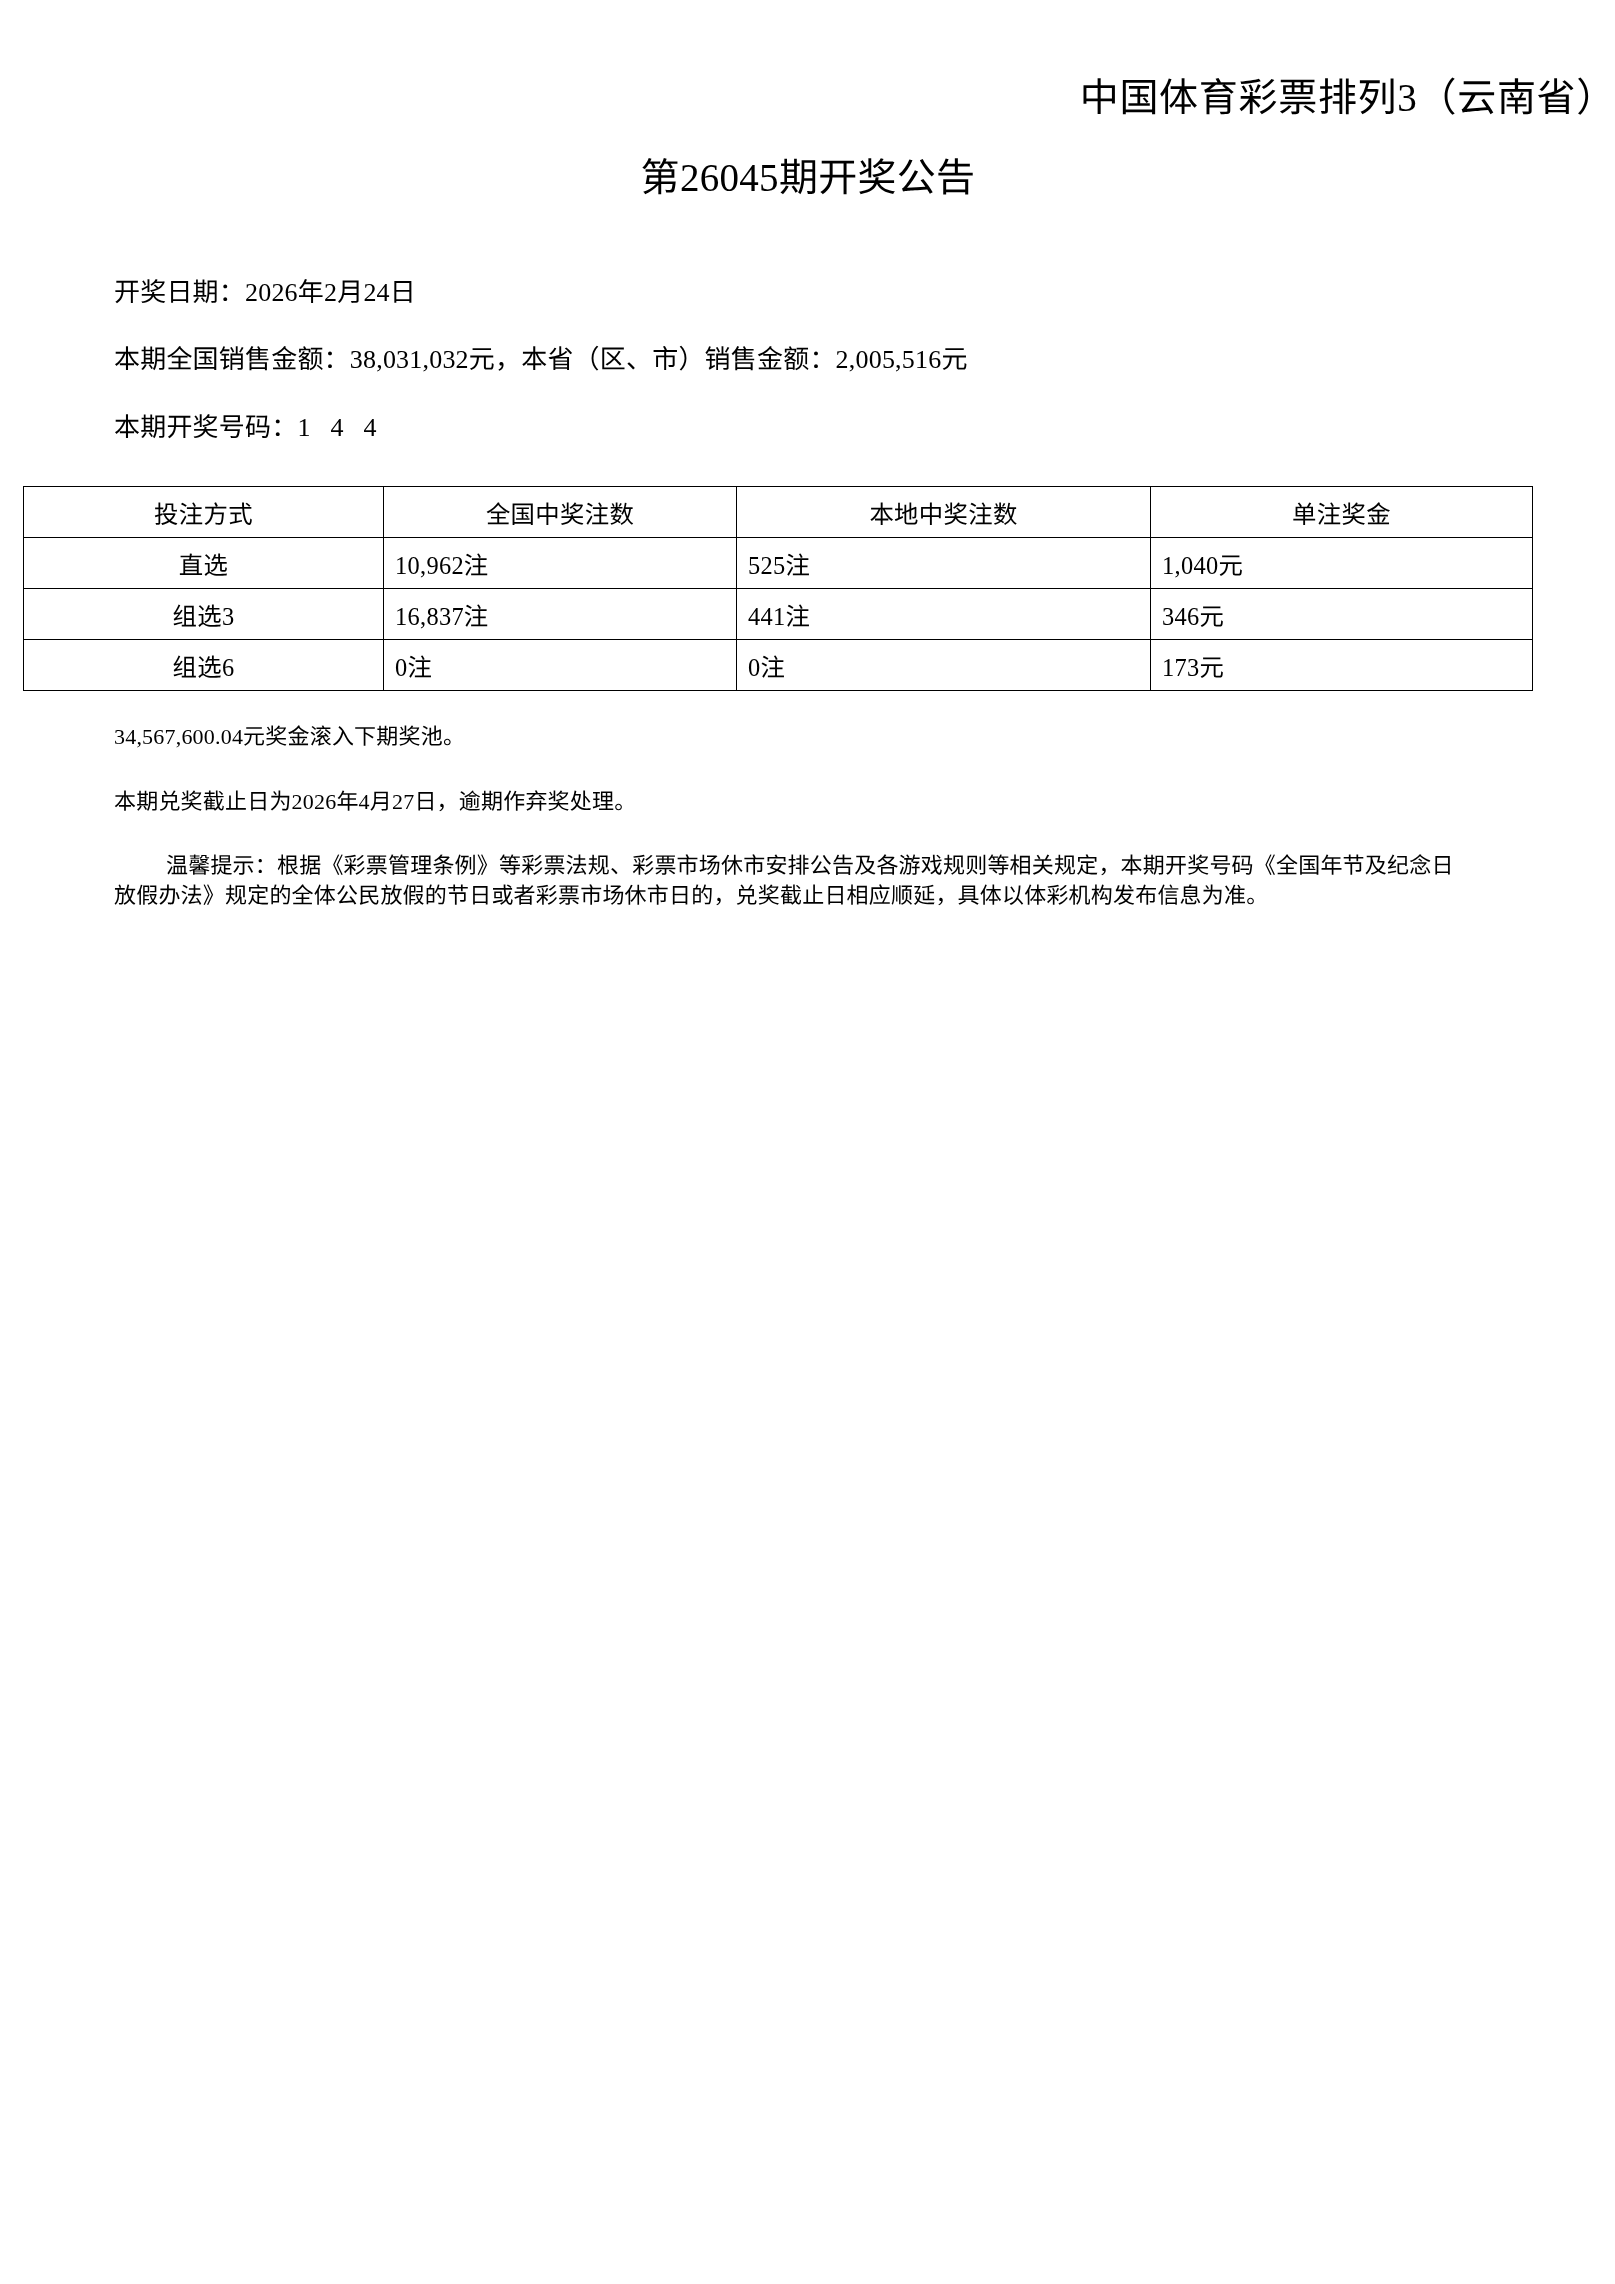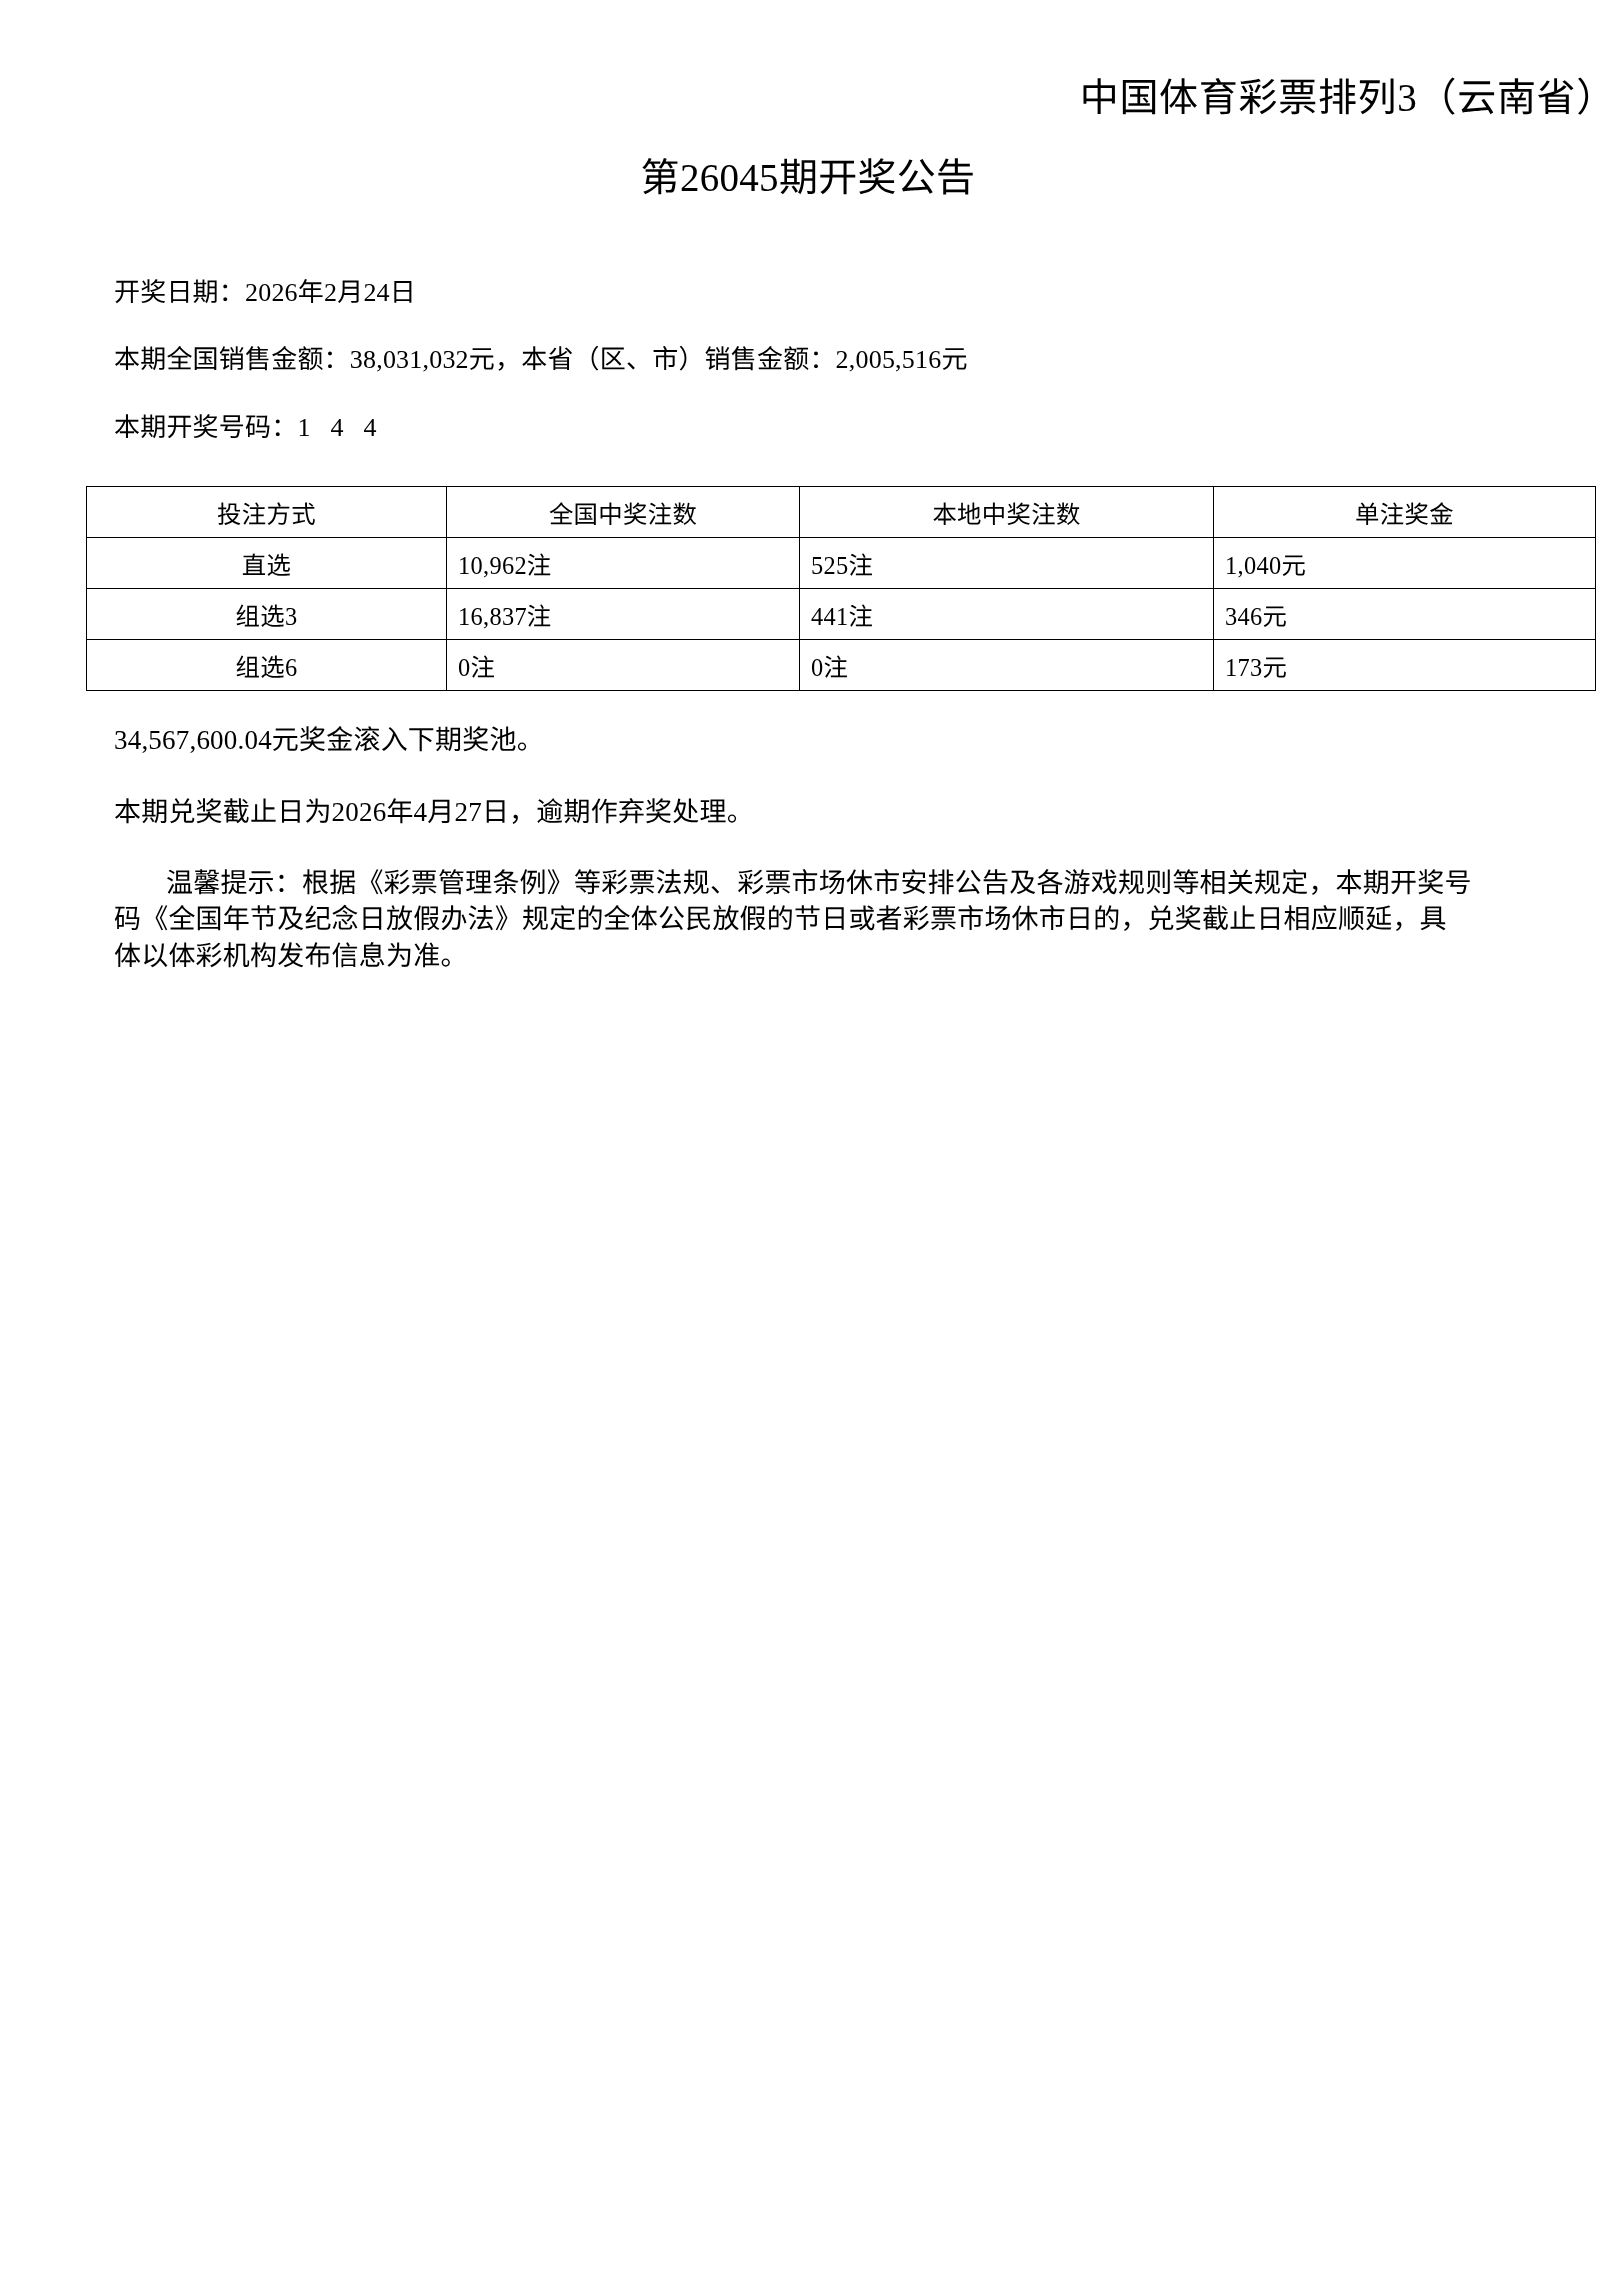--- a/index.html
+++ b/index.html
@@ -48,21 +48,21 @@
     margin-top: 20px;
   }
   .info-line.last {
     margin-bottom: 0;
   }
   .numbers {
     letter-spacing: 6.8px;
   }
   .table-wrap {
     margin-top: 42px;
-    padding-left: 86px;
+    padding-left: 23px;
     padding-right: 53px;
   }
   table.prize {
     width: 1509px;
     border-collapse: collapse;
     table-layout: fixed;
     font-size: 24.4px;
   }
   table.prize th,
   table.prize td {
@@ -80,21 +80,21 @@
   col.c3 { width: 414px; }
   col.c4 { width: 382px; }
   td.mode { text-align: center; }
   td.num { text-align: left; padding-right: 13.6px; margin-left: 37px; }
   .after-table {
     padding-left: 114px;
     padding-right: 102px;
     margin-top: 31px;
   }
   .after-table p {
-    font-size: 27px;
+    font-size: 22px;
     line-height: 1.35;
     margin: 0 0 35px 0;
     letter-spacing: 0.2px;
   }
   .notice {
     text-indent: 52px;
     margin-bottom: 0 !important;
     line-height: 1.55;
     padding-right: 41px;
   }

